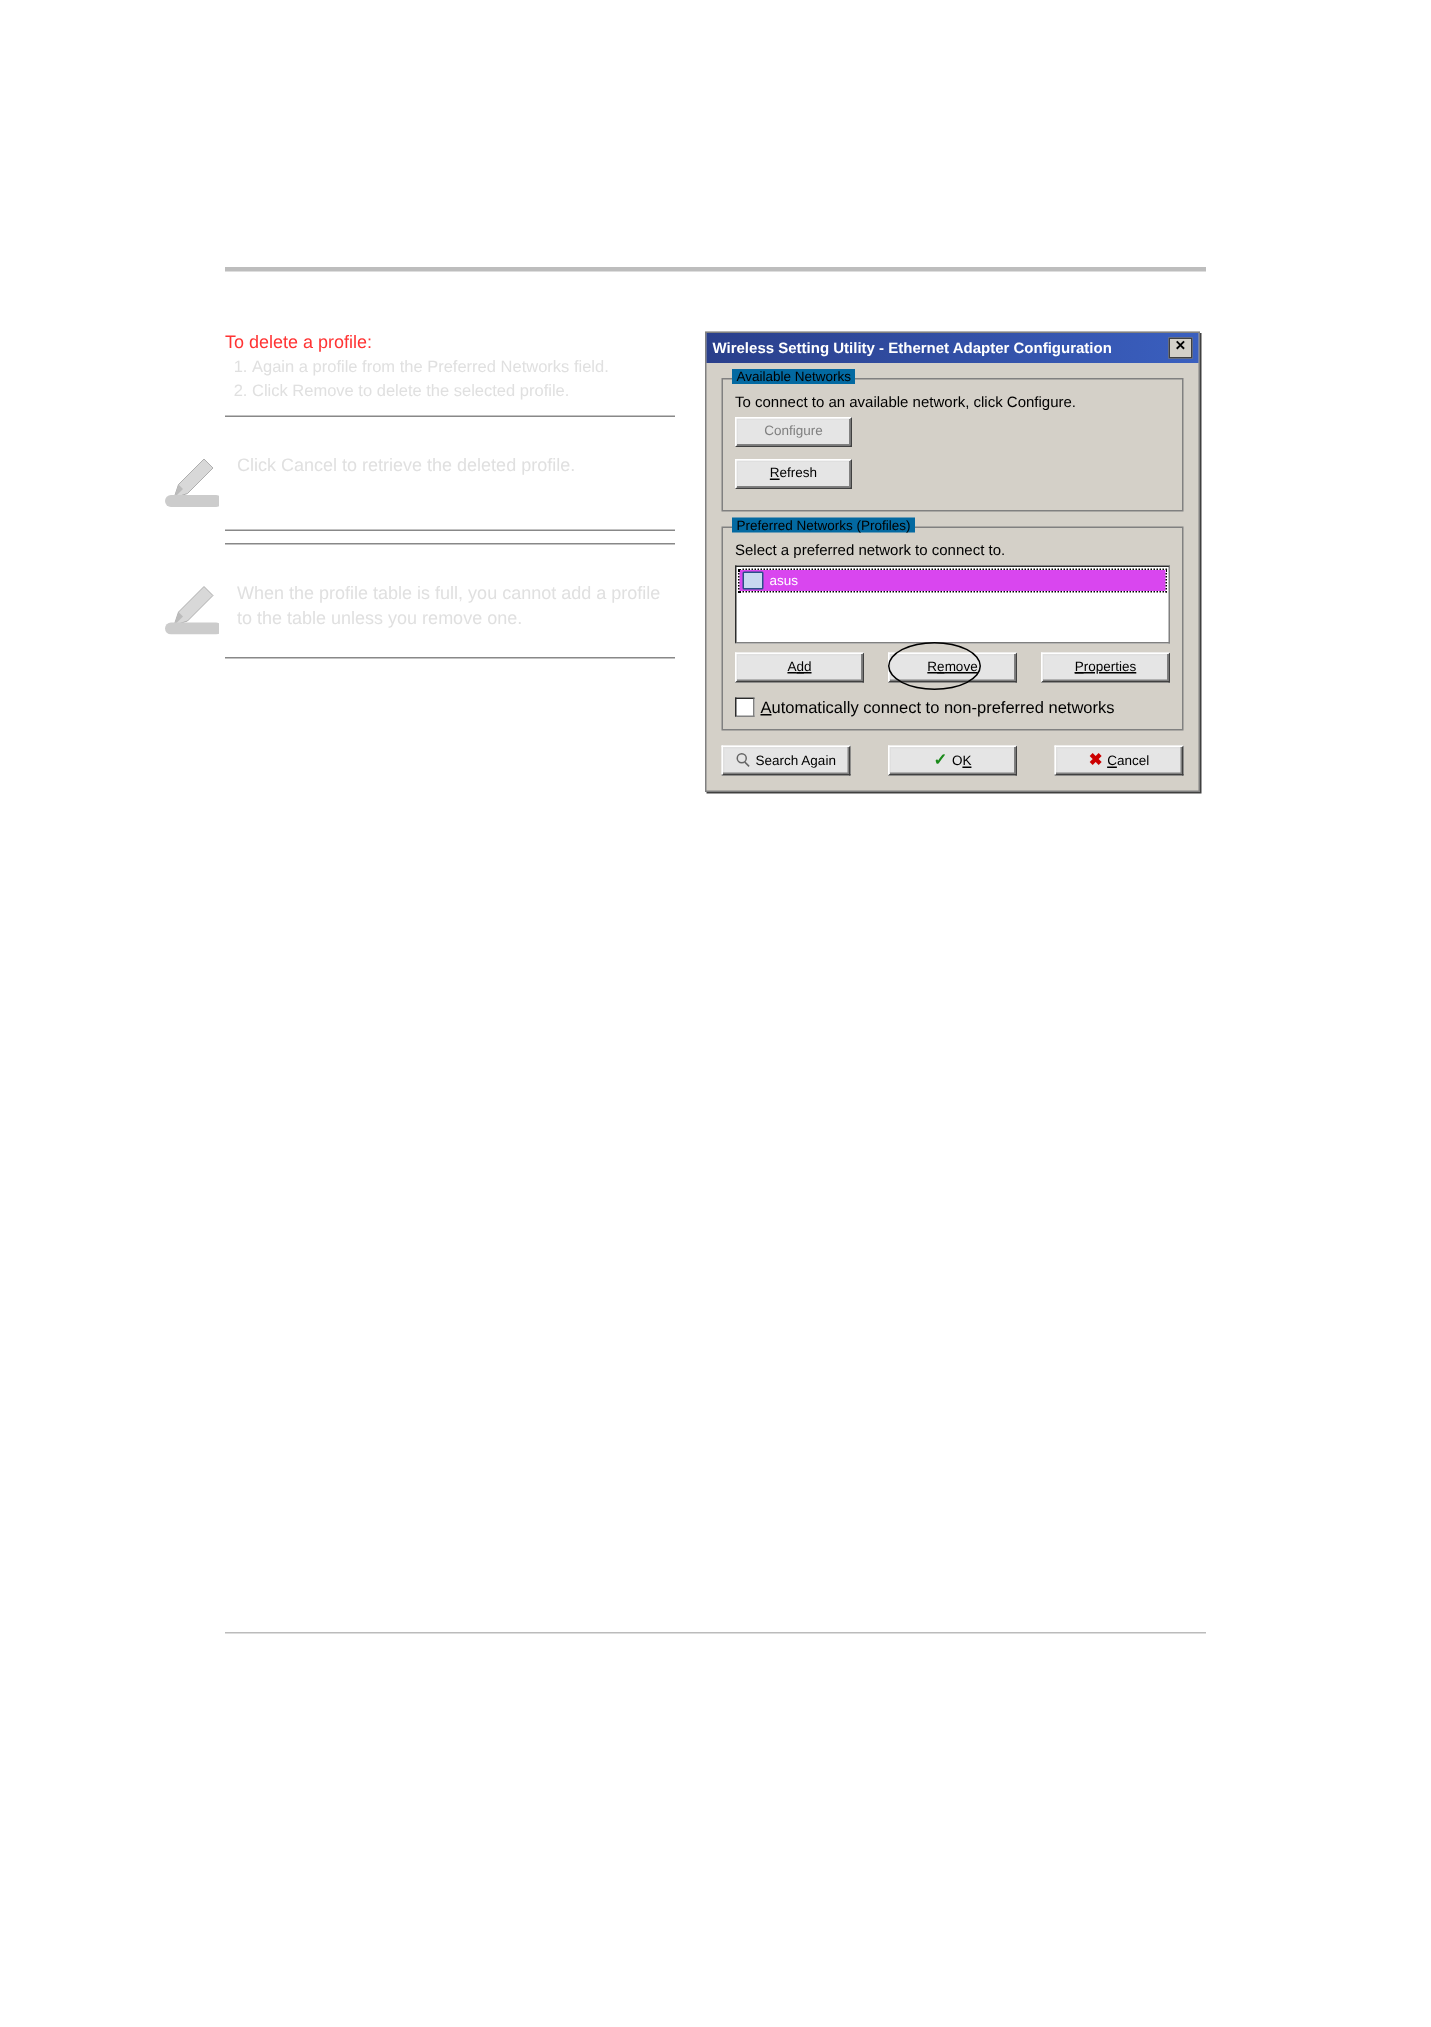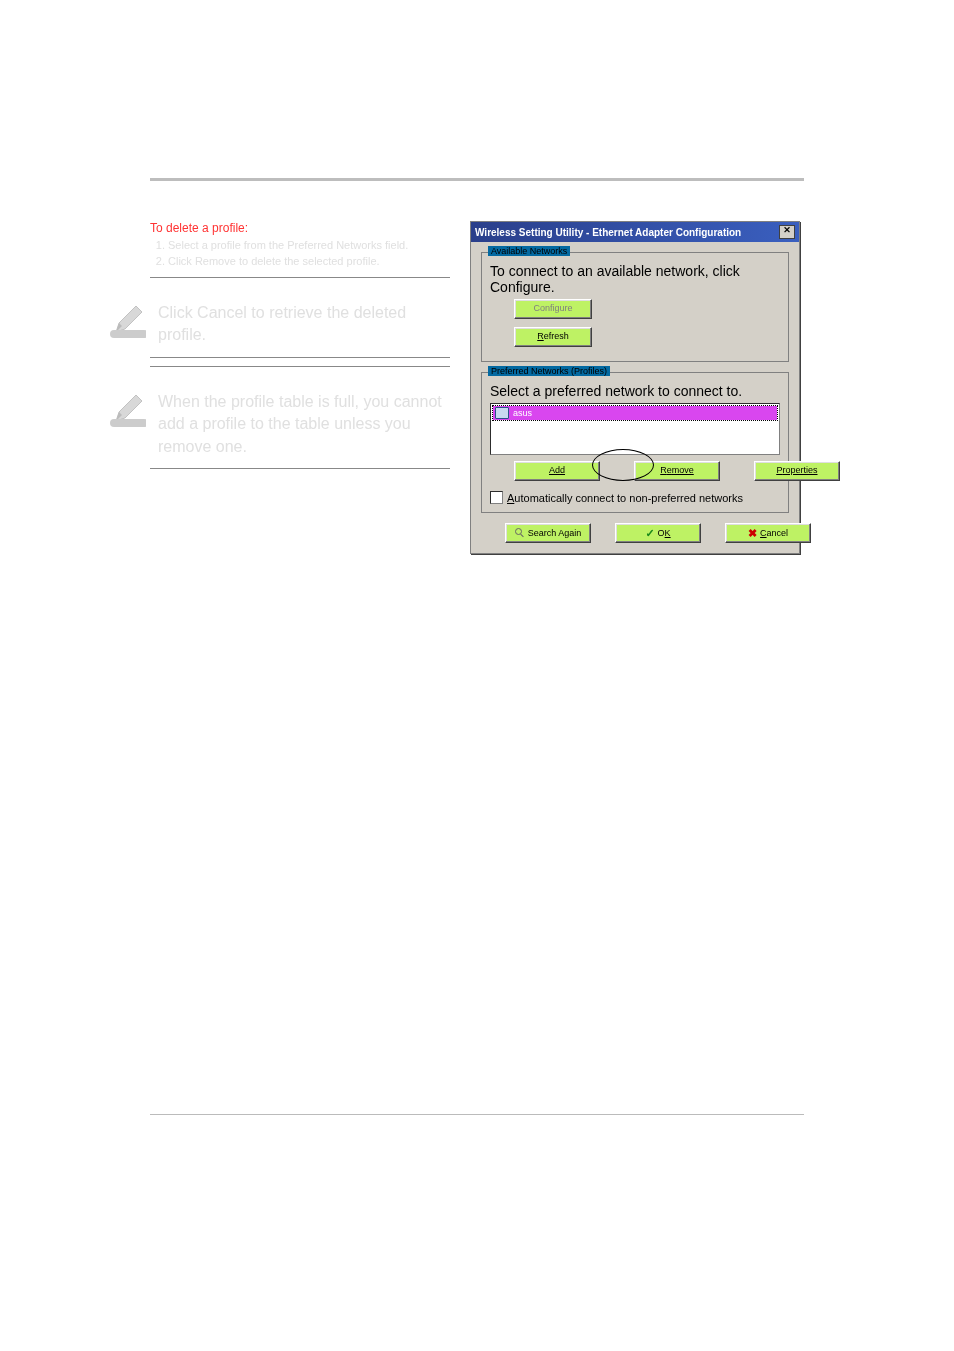--- a/index.html
+++ b/index.html
@@ -51,21 +51,21 @@
     border: none;
     border-top: 1px solid #888;
     margin: 10px 0 2px 0;
   }
   .note-icon {
     flex: 0 0 40px;
     margin-right: 8px;
     margin-left: -40px;
   }
   .note-text {
-    font-size: 16px;
+    font-size: 12px;
     color: #e0e0e0;
     line-height: 1.4;
   }
   .pencil-svg { width: 36px; height: 36px; }
   .right-col {
     flex: 0 0 338px;
   }
   .win-dialog {
     width: 328px;
     background: #d4d0c8;
@@ -106,21 +106,21 @@
   .groupbox .legend {
     position: absolute;
     top: -7px;
     left: 6px;
     background: #0369a1;
     padding: 0 3px;
     font-size: 9px;
     color: #000;
   }
   .group-hint {
-    font-size: 14px;
+    font-size: 10px;
     color: #000;
     margin-bottom: 4px;
   }
   .listbox {
     background: #fff;
     border: 1px inset #808080;
     height: 46px;
     padding: 2px;
     overflow: hidden;
   }
@@ -166,34 +166,33 @@
   .flex-row {
     display: flex;
     gap: 10px;
     align-items: flex-start;
     margin-bottom: 6px;
   }
   .flex-row .listbox { flex: 1; }
   .win-btn {
     min-width: 64px;
     height: 18px;
-    background: #bef264;
+    background: #e5e5e5;
     border: 1px solid #404040;
     border-top-color: #fff;
     border-left-color: #fff;
     border-bottom-color: #404040;
     border-right-color: #404040;
     box-shadow: inset -1px -1px 0 #808080, inset 1px 1px 0 #dfdfdf;
     font-size: 9px;
     padding: 0 6px;
     text-align: center;
     line-height: 16px;
     color: #000;
     cursor: default;
-    margin-left: 24px;
   }
   .win-btn.disabled { color: #808080; }
   .btn-row {
     display: flex;
     justify-content: space-between;
     gap: 10px;
     margin-top: 6px;
     text-decoration: underline;
   }
   .btn-row .win-btn { min-width: 72px; }
@@ -264,21 +263,21 @@
 <body>
 
 <div class="page">
   <hr class="top-rule">
 
   <div class="content-row">
 
     <div class="left-col">
       <p class="delete-heading">To delete a profile:</p>
       <ol class="step-list">
-        <li>Select a profile from the Preferred Networks field.</li>
+        <li>Again a profile from the Preferred Networks field.</li>
         <li>Click Remove to delete the selected profile.</li>
       </ol>
 
       <hr class="note-rule">
       <div class="note-block">
         <div class="note-icon">
           <svg class="pencil-svg" viewBox="0 0 36 36">
             <polygon points="6,30 9,21 26,4 32,10 15,27" fill="#d8d8d8" stroke="#999" stroke-width="0.5"></polygon>
             <polygon points="6,30 9,21 12,24" fill="#bbb"></polygon>
             <path d="M4,32 L34,32" stroke="#ccc" stroke-width="8" stroke-linecap="round" fill="none"></path>

